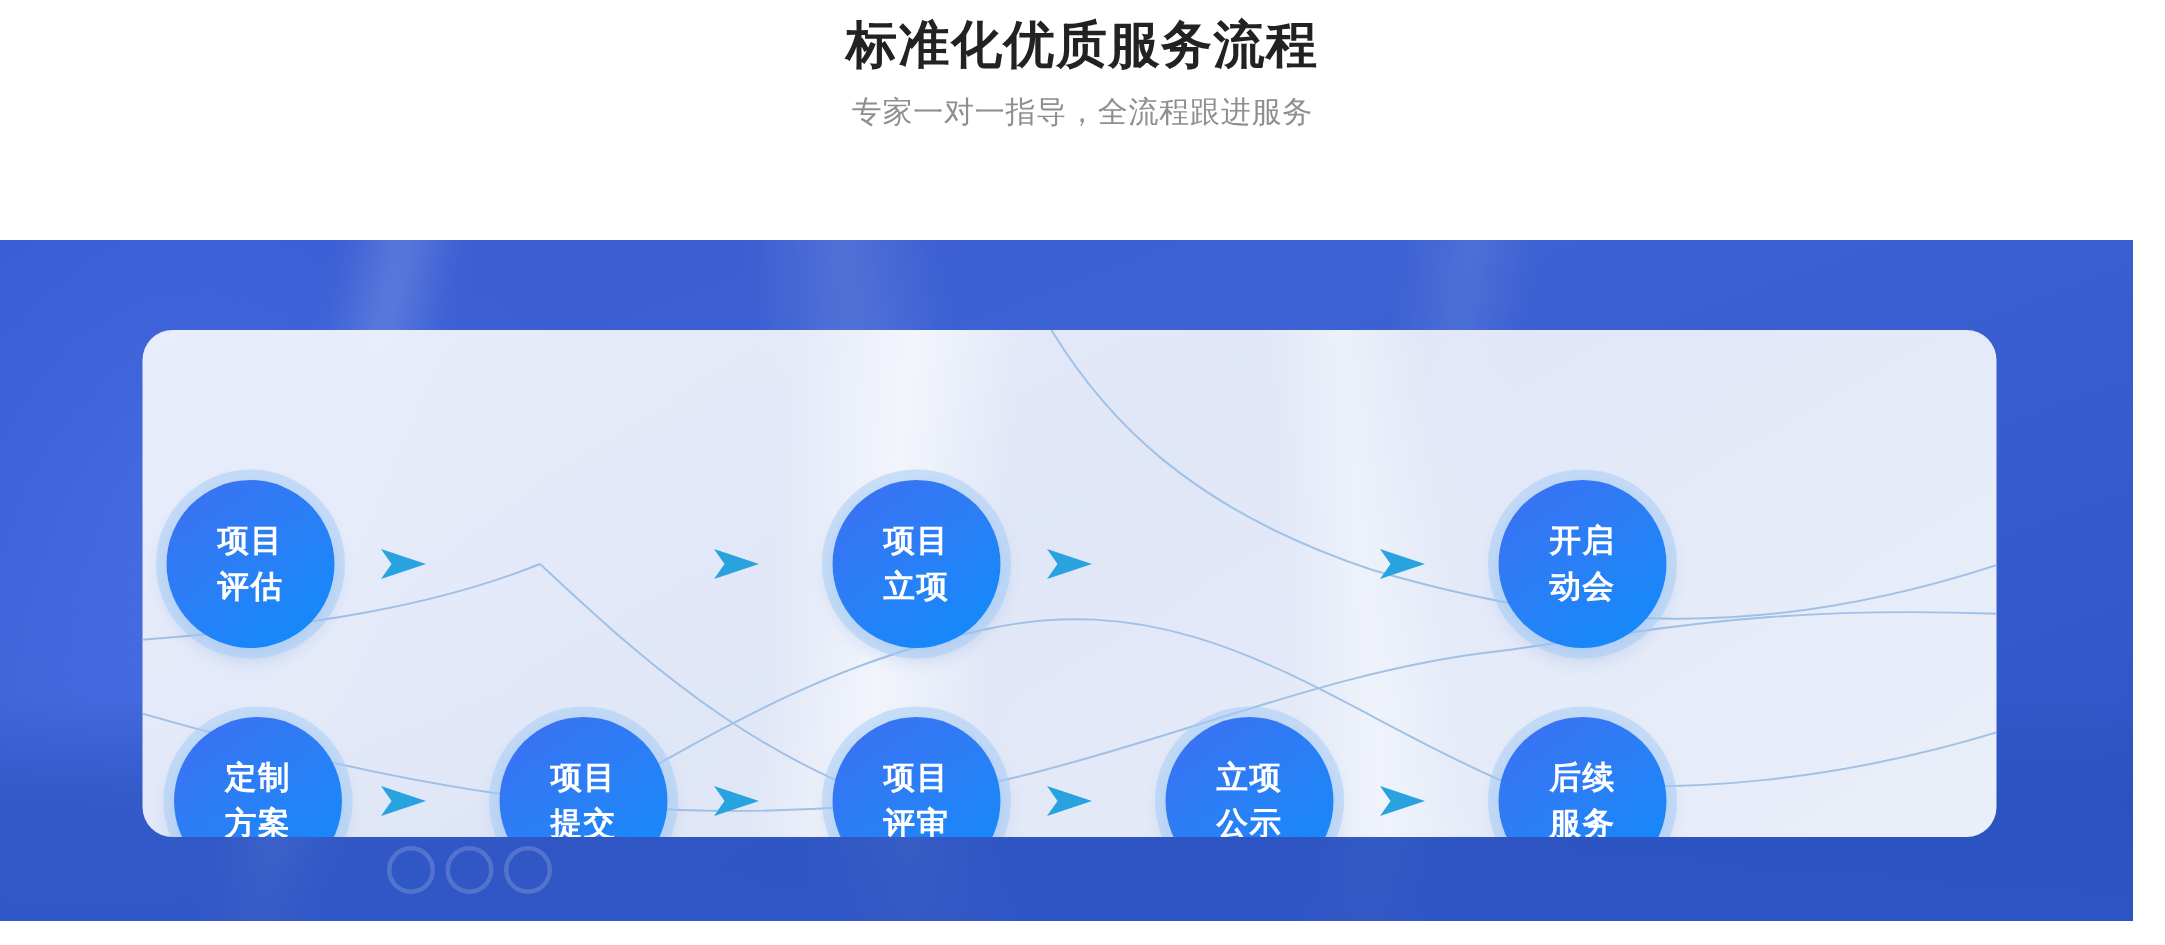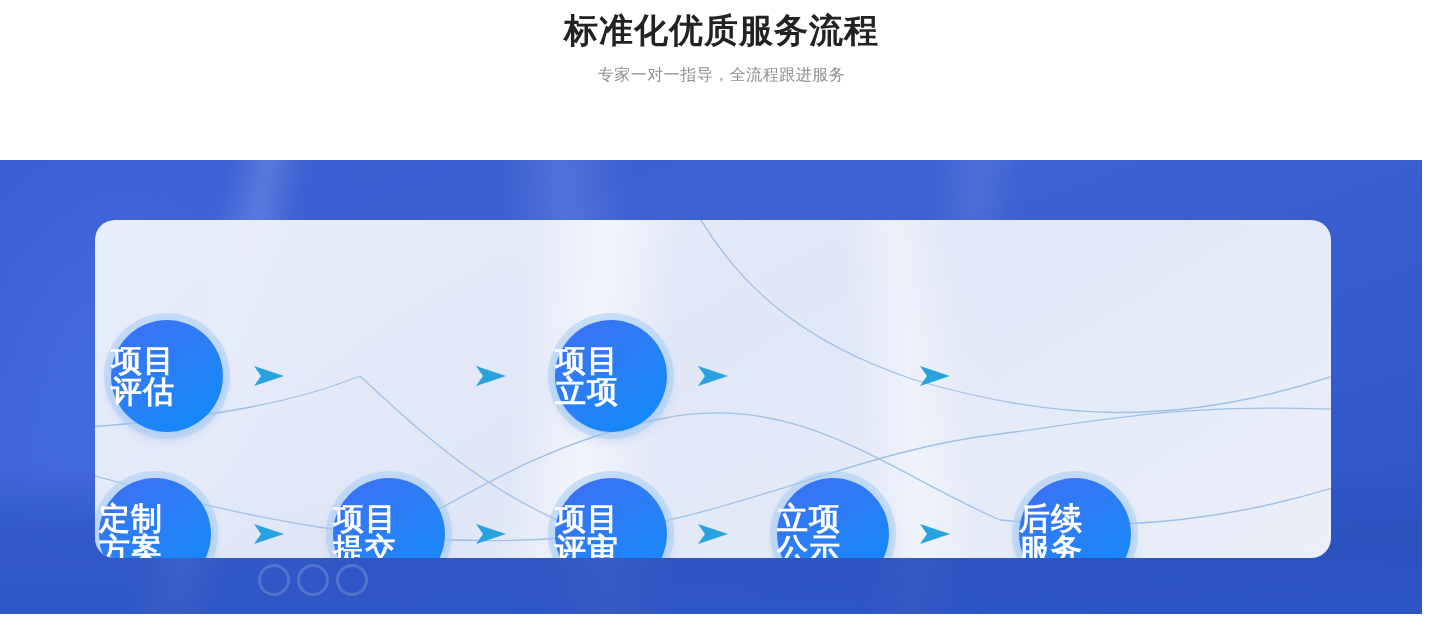--- a/index.html
+++ b/index.html
@@ -24,21 +24,21 @@
   }
   .page-title {
     font-size: 34px;
     font-weight: bold;
     color: #222222;
     letter-spacing: 1px;
     line-height: 44px;
     margin: 0;
   }
   .page-subtitle {
-    font-size: 16px;
+    font-size: 20px;
     color: #8e8e93;
     line-height: 34px;
     margin: 6px 0 0 0;
     letter-spacing: 0.5px;
   }
 
   
   .banner {
     position: absolute;
     left: 0;
@@ -132,23 +132,24 @@
   
   .node {
     position: absolute;
     width: 112px;
     height: 112px;
     border-radius: 50%;
     background: linear-gradient(145deg, #3d6ff2 0%, #2a7ff6 48%, #0e8cfb 100%);
     box-shadow: 0 0 0 7px rgba(168,205,245,0.55), 0 6px 14px rgba(30,90,190,0.22);
     display: flex;
     flex-direction: column;
+    align-items: center;
     justify-content: center;
     color: #ffffff;
-    font-size: 31px;
+    font-size: 21px;
     font-weight: bold;
     line-height: 31px;
     letter-spacing: 1px;
     z-index: 3;
   }
   .node-line { display: block; }
 
   .arrow {
     position: absolute;
     width: 34px;
@@ -221,22 +222,26 @@
 
     <svg class="arrow" style="left:601px; top:143px" viewBox="0 0 34 26">
       <path d="M2,3 L32,13 L2,23 L9,13 Z" fill="#29a3e0"></path>
     </svg>
 
 
     <svg class="arrow" style="left:823px; top:143px" viewBox="0 0 34 26">
       <path d="M2,3 L32,13 L2,23 L9,13 Z" fill="#29a3e0"></path>
     </svg>
 
-
-    <div class="node row2" style="left:4px">
+    <div class="node row1" style="left:904px">
+      <span class="node-line">开启</span>
+      <span class="node-line">动会</span>
+    </div>
+
+    <div class="node row2" style="left:21px">
       <span class="node-line">定制</span>
       <span class="node-line">方案</span>
     </div>
 
     <svg class="arrow" style="left:157px; top:301px" viewBox="0 0 34 26">
       <path d="M2,3 L32,13 L2,23 L9,13 Z" fill="#29a3e0"></path>
     </svg>
 
     <div class="node row2" style="left:238px">
       <span class="node-line">项目</span>
@@ -258,19 +263,19 @@
 
     <div class="node row2" style="left:682px">
       <span class="node-line">立项</span>
       <span class="node-line">公示</span>
     </div>
 
     <svg class="arrow" style="left:823px; top:301px" viewBox="0 0 34 26">
       <path d="M2,3 L32,13 L2,23 L9,13 Z" fill="#29a3e0"></path>
     </svg>
 
-    <div class="node row2" style="left:924px">
+    <div class="node row2" style="left:904px">
       <span class="node-line">后续</span>
       <span class="node-line">服务</span>
     </div>
 
   </div>
 </div>
 
 </body></html>

